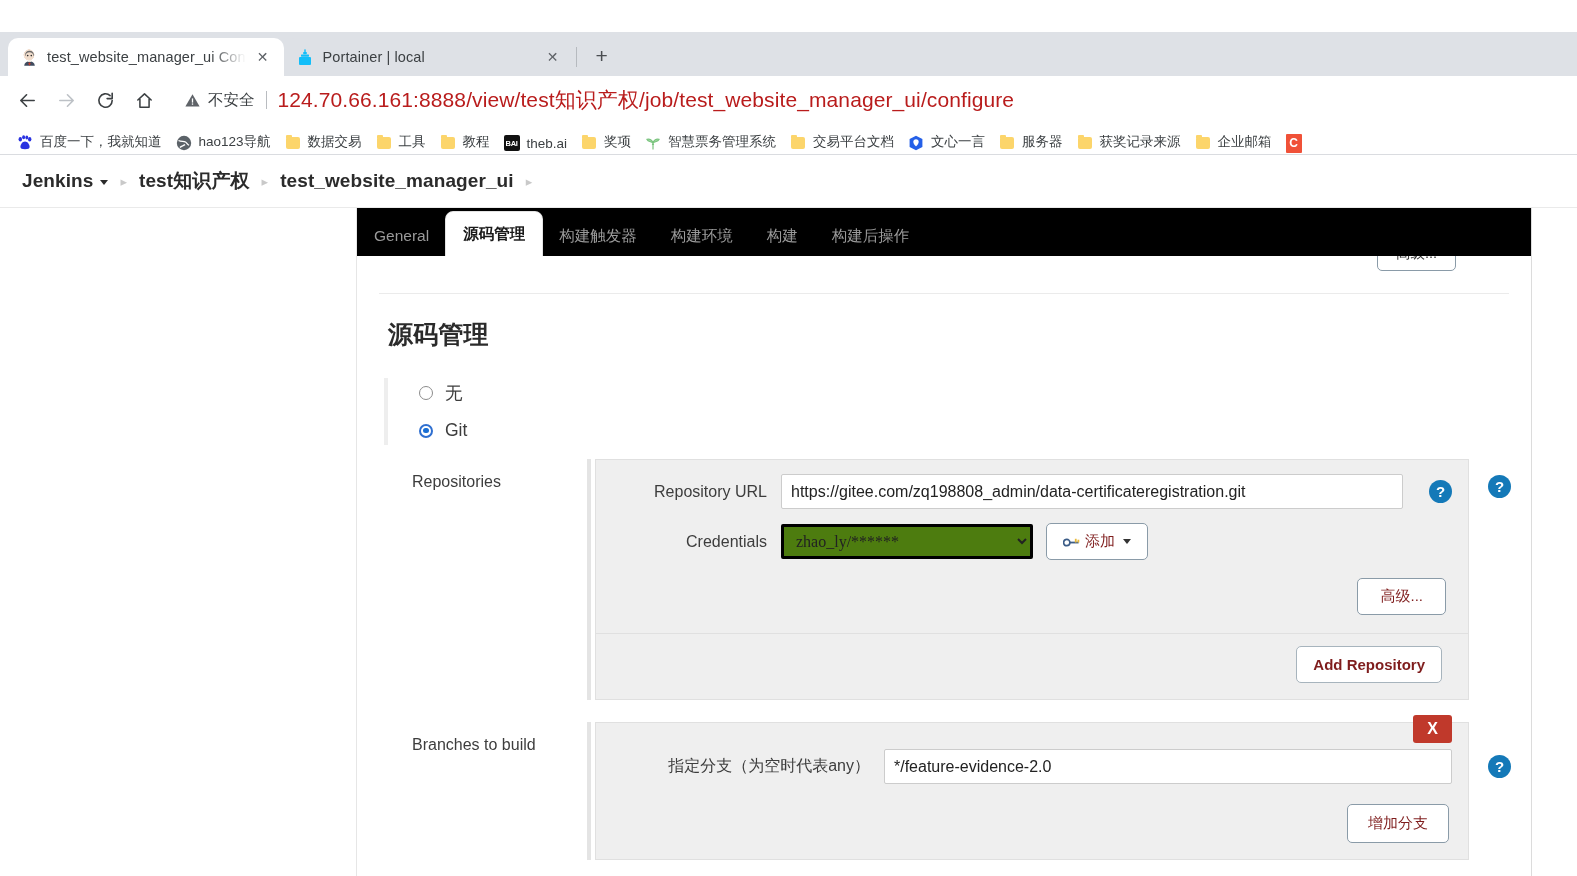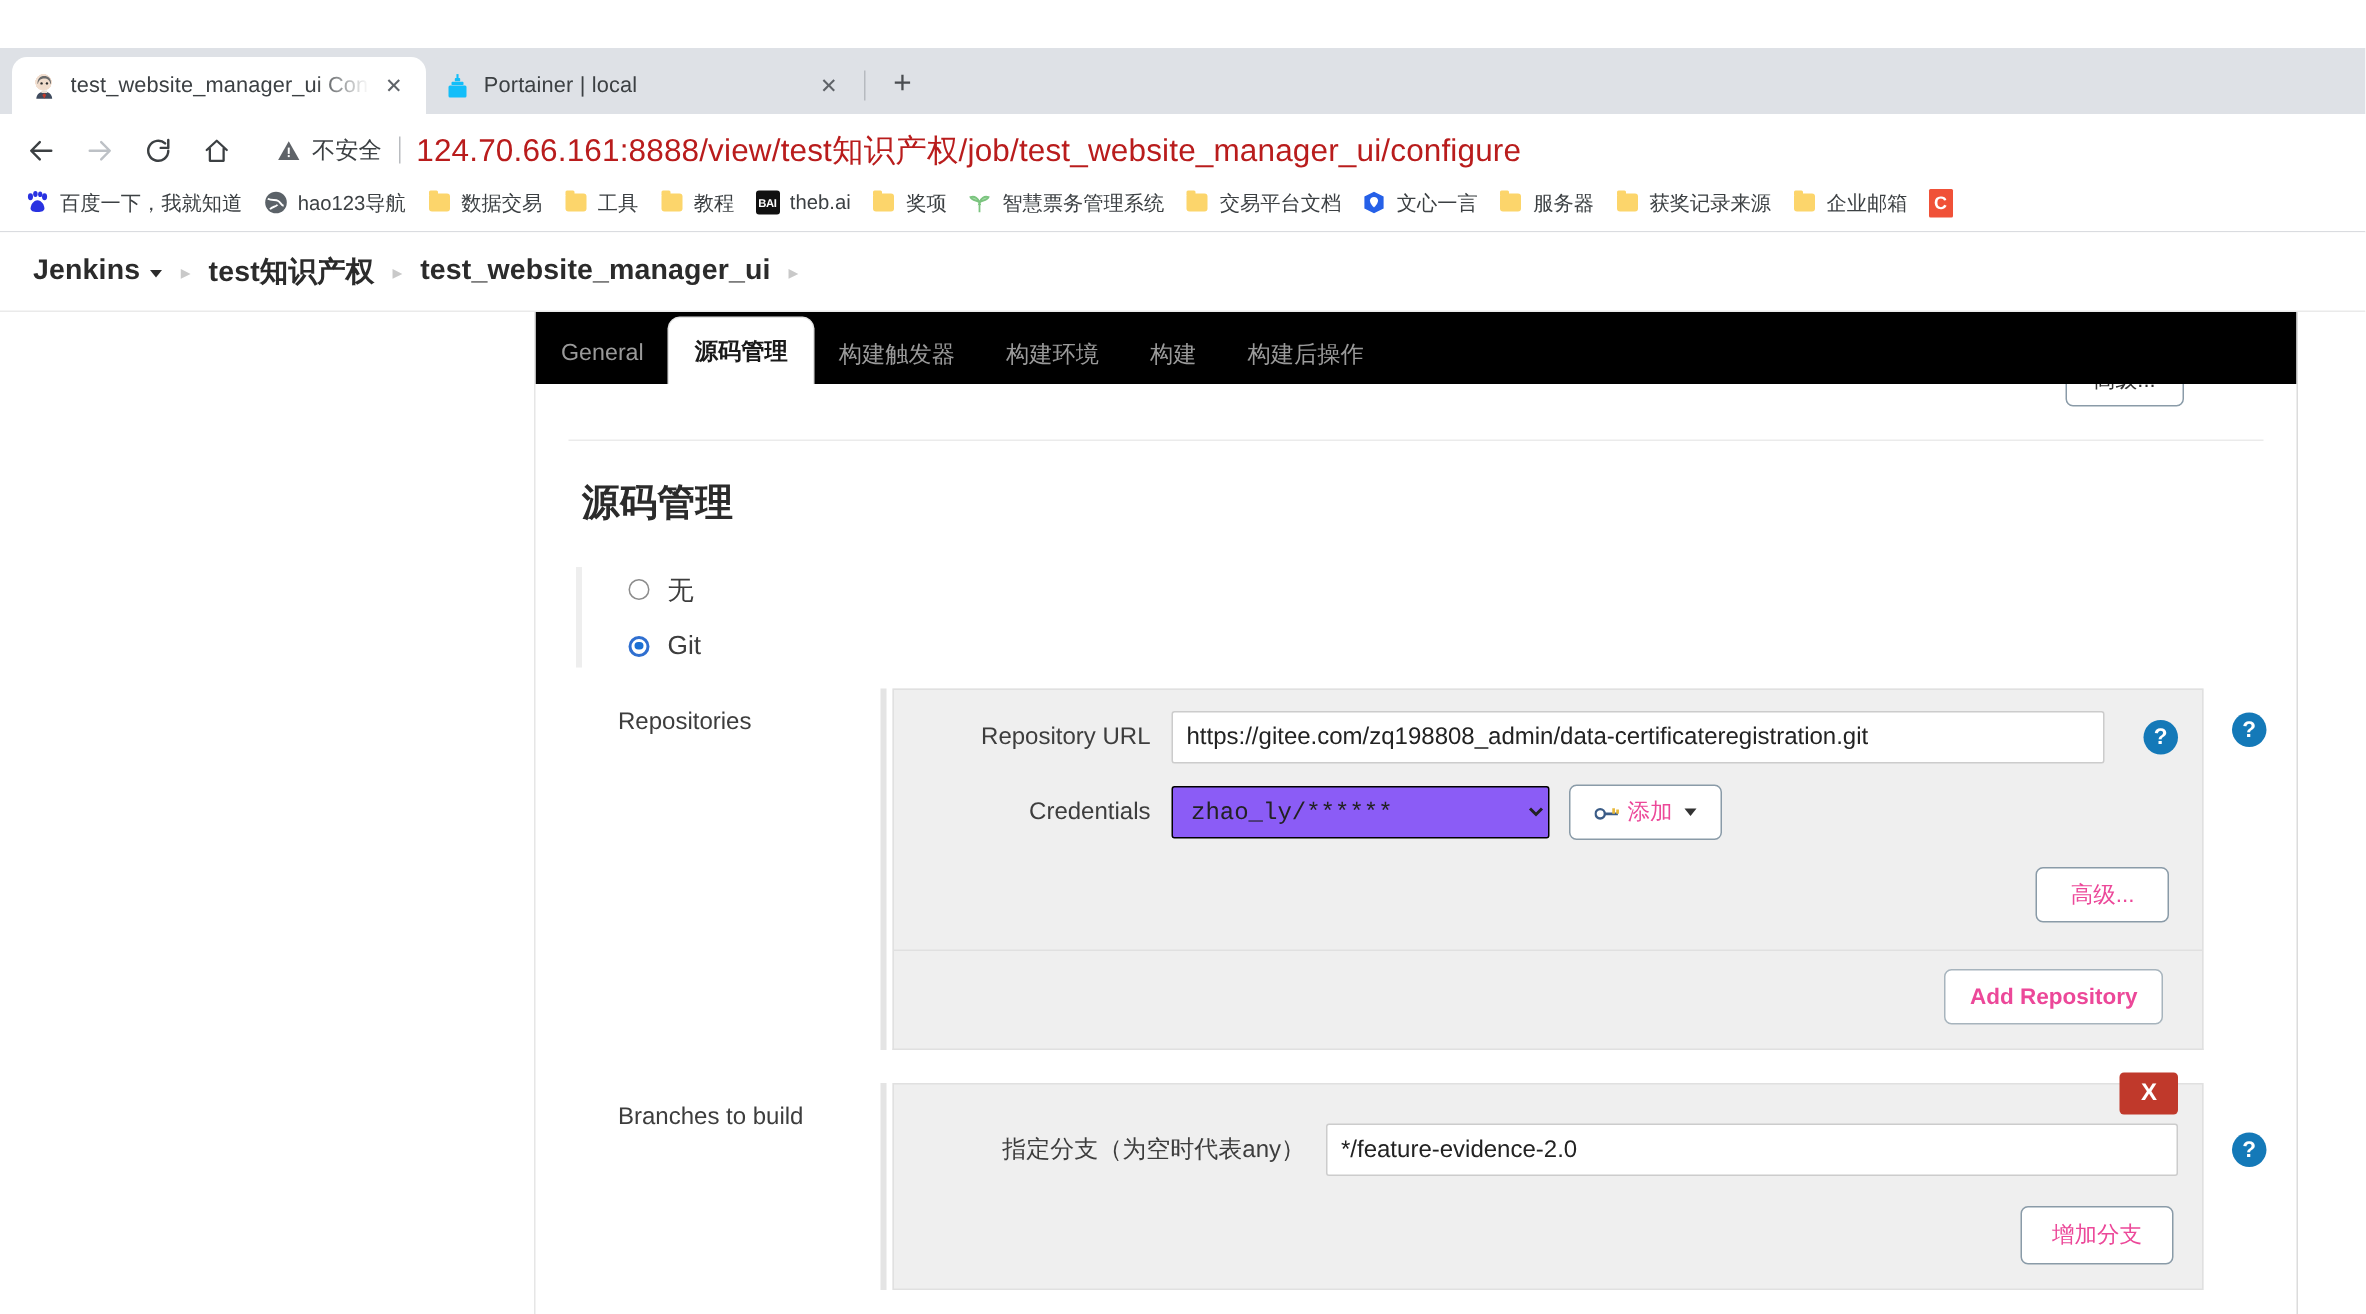--- a/index.html
+++ b/index.html
@@ -74,21 +74,21 @@
   }
   .warn-icon { display:flex; align-items:center; margin-right:7px; color:#5f6368; }
   .notsecure { font-size:15.5px; color:#3c4043; white-space:nowrap; }
   .vbar { width:1px; height:18px; background:#b9bcc0; margin:0 11px; }
   .urltext { font-size:21px; color:#b91c1c; white-space:nowrap; letter-spacing:0.1px; }
 
   .bookmarks {
     height:30px; background:#ffffff; display:flex; align-items:center;
     padding:0 4px 0 10px; overflow:hidden; position:relative;
   }
-  .bm { display:flex; align-items:flex-start; height:24px; padding:0 7px; white-space:nowrap; flex:0 0 auto; }
+  .bm { display:flex; align-items:flex-end; height:24px; padding:0 7px; white-space:nowrap; flex:0 0 auto; }
   .bm .bmicon { width:16px; height:16px; flex:0 0 16px; margin-right:7px;
                 display:flex; align-items:center; justify-content:center; }
   .bm .bmlabel { font-size:13.5px; color:#3c4043; }
   .folder-ico {
     width:14px; height:12px; background:#FCD56B;
     border-radius:1.5px 2px 2px 2px; position:relative;
   }
   .folder-ico:after{ content:""; position:absolute; left:0; top:-2.5px; width:6px; height:3px;
     background:#FCD56B; border-radius:1px 1px 0 0; }
   .bmsq { width:16px; height:16px; border-radius:2px; display:flex; align-items:center;
@@ -183,27 +183,27 @@
   .ib-label { font-size:16px; color:#3d3d3d; text-align:right; padding-right:14px; }
   .ib-label.w-url { width:165px; flex:0 0 165px; }
   .ib-label.w-br  { width:268px; flex:0 0 268px; }
 
   input.txt {
     flex:1 1 auto; height:35px; border:1px solid #ccc; background:#fff;
     font-family:"Liberation Sans", sans-serif; font-size:16px; color:#222;
     padding:0 9px; border-radius:2px; outline:none; min-width:40px;
   }
   select.sel {
-    height:35px; border:1px solid #000000; background:#8b5cf6;
-    font-family:Liberation Mono, monospace; font-size:16px; color:#222;
+    height:35px; border:3px solid #000000; background:#4d7c0f;
+    font-family:Liberation Serif, serif; font-size:16px; color:#222;
     padding:0 8px; border-radius:2px; outline:none;
   }
   .btn {
     background:#fff; border:1px solid #8a9ba8; border-radius:5px;
-    font-family:"Liberation Sans", sans-serif; font-size:15px; color:#ec4899;
+    font-family:"Liberation Sans", sans-serif; font-size:15px; color:#7f1d1d;
     padding:8px 16px; white-space:nowrap;
   }
   .btn.bold { font-weight:bold; border-color:#a7b4bd; }
   .btn-row { display:flex; justify-content:flex-end; margin-top:6px; }
 
   .help {
     width:23px;height:23px;border-radius:50%;background:#1479b8;color:#fff;
     font-size:15px; font-weight:bold; display:flex; align-items:center;
     justify-content:center; flex:0 0 23px;
   }

